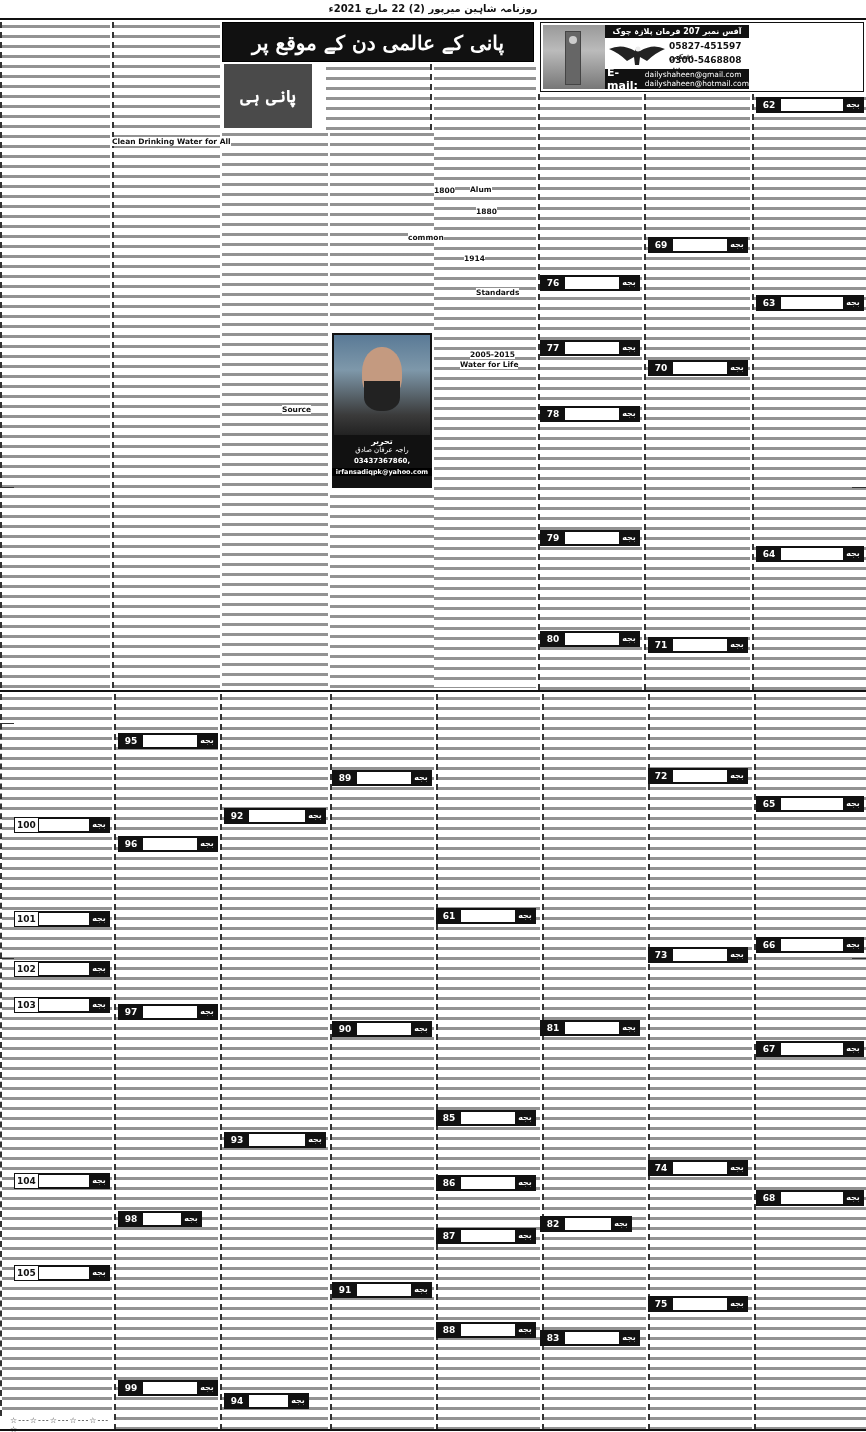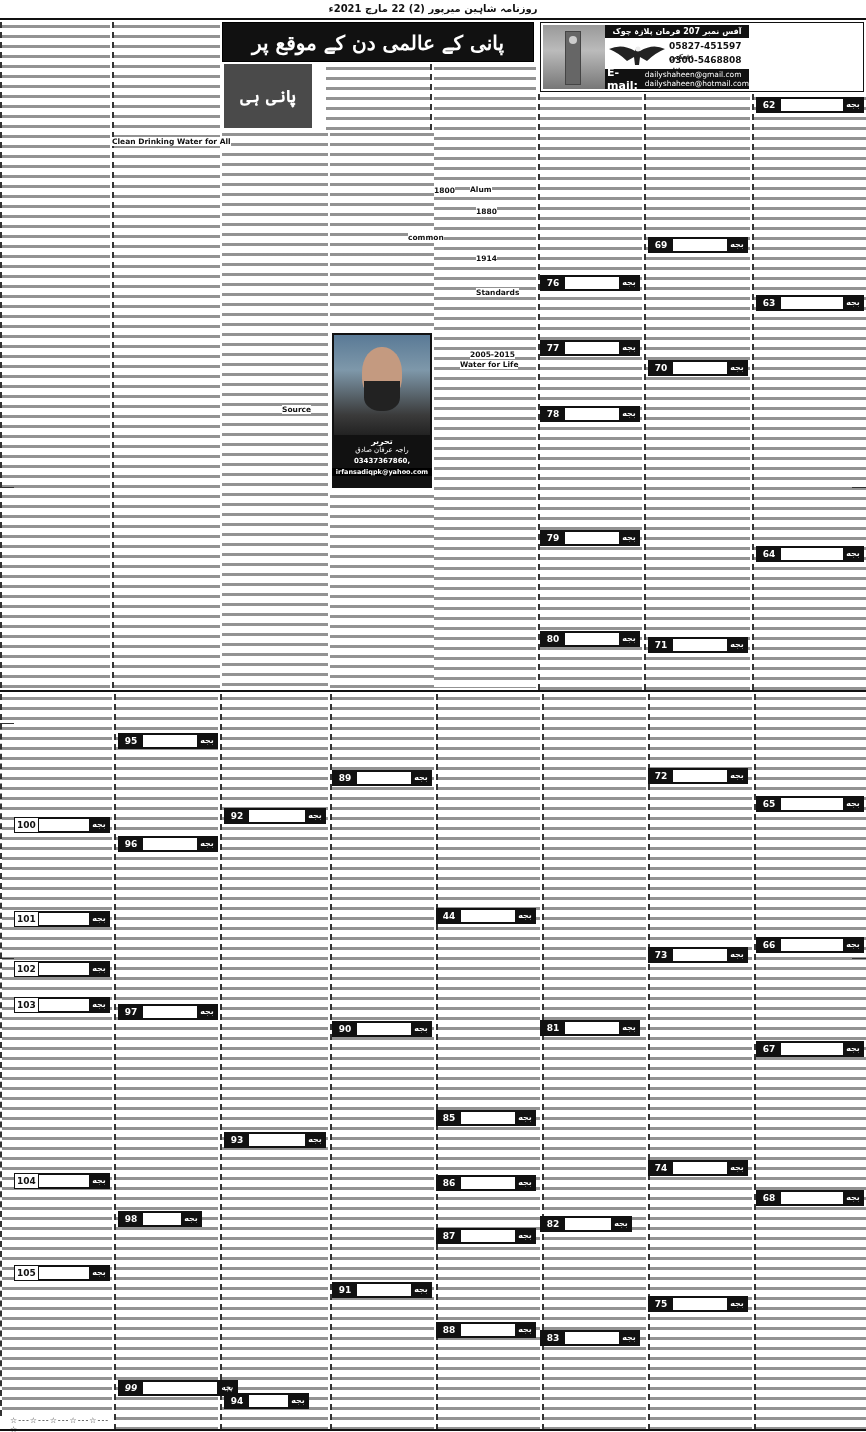--- a/index.html
+++ b/index.html
@@ -135,21 +135,21 @@
     <div class="by">تحریر</div>
     <div class="name">راجہ عرفان صادق</div>
     <div class="phone">03437367860,</div>
     <div class="email">irfansadiqpk@yahoo.com</div>
   </div>
 </div>
 
 <span class="eng-inline" style="top:185px;left:470px;">Alum</span>
 <span class="eng-inline" style="top:186px;left:434px;">1800</span>
 <span class="eng-inline" style="top:207px;left:476px;">1880</span>
-<span class="eng-inline" style="top:254px;left:464px;margin-left:12px;">1914</span>
+<span class="eng-inline" style="top:254px;left:464px;">1914</span>
 <span class="eng-inline" style="top:288px;left:476px;">Standards</span>
 <span class="eng-inline" style="top:233px;left:408px;">common</span>
 <span class="eng-inline" style="top:405px;left:282px;">Source</span>
 <span class="eng-inline" style="top:137px;left:112px;">Clean Drinking Water for All</span>
 <span class="eng-inline" style="top:350px;left:470px;">2005-2015</span>
 <span class="eng-inline" style="top:360px;left:460px;">Water for Life</span>
 
 <div class="col col-border-l" style="top:94px;left:538px;width:104px;height:596px;">
   <div class="txt lines" style="height:596px;"></div>
 </div>
@@ -294,21 +294,21 @@
     <span class="blank"></span>
     <span class="logo">بجه</span>
 </div>
 <div class="ad" style="top:1330px;left:540px;width:100px;">
   <span class="num">83</span>
     <span class="blank"></span>
     <span class="logo">بجه</span>
 </div>
 
 <div class="ad" style="top:908px;left:436px;width:100px;">
-  <span class="num">44</span>
+  <span class="num">61</span>
     <span class="blank"></span>
     <span class="logo">بجه</span>
 </div>
 <div class="ad" style="top:1110px;left:436px;width:100px;">
   <span class="num">85</span>
     <span class="blank"></span>
     <span class="logo">بجه</span>
 </div>
 <div class="ad" style="top:1175px;left:436px;width:100px;">
   <span class="num">86</span>
@@ -371,21 +371,21 @@
 <div class="ad" style="top:1004px;left:118px;width:100px;">
   <span class="num">97</span>
     <span class="blank"></span>
     <span class="logo">بجه</span>
 </div>
 <div class="ad" style="top:1211px;left:118px;width:84px;">
   <span class="num">98</span>
     <span class="blank"></span>
     <span class="logo">بجه</span>
 </div>
-<div class="ad" style="top:1380px;left:118px;width:120px;font-style:italic;">
+<div class="ad" style="top:1380px;left:118px;width:100px;">
   <span class="num">99</span>
     <span class="blank"></span>
     <span class="logo">بجه</span>
 </div>
 
 <div class="ad light" style="top:817px;left:14px;width:96px;">
   <span class="num">100</span>
     <span class="blank"></span>
     <span class="logo">بجه</span>
 </div>

